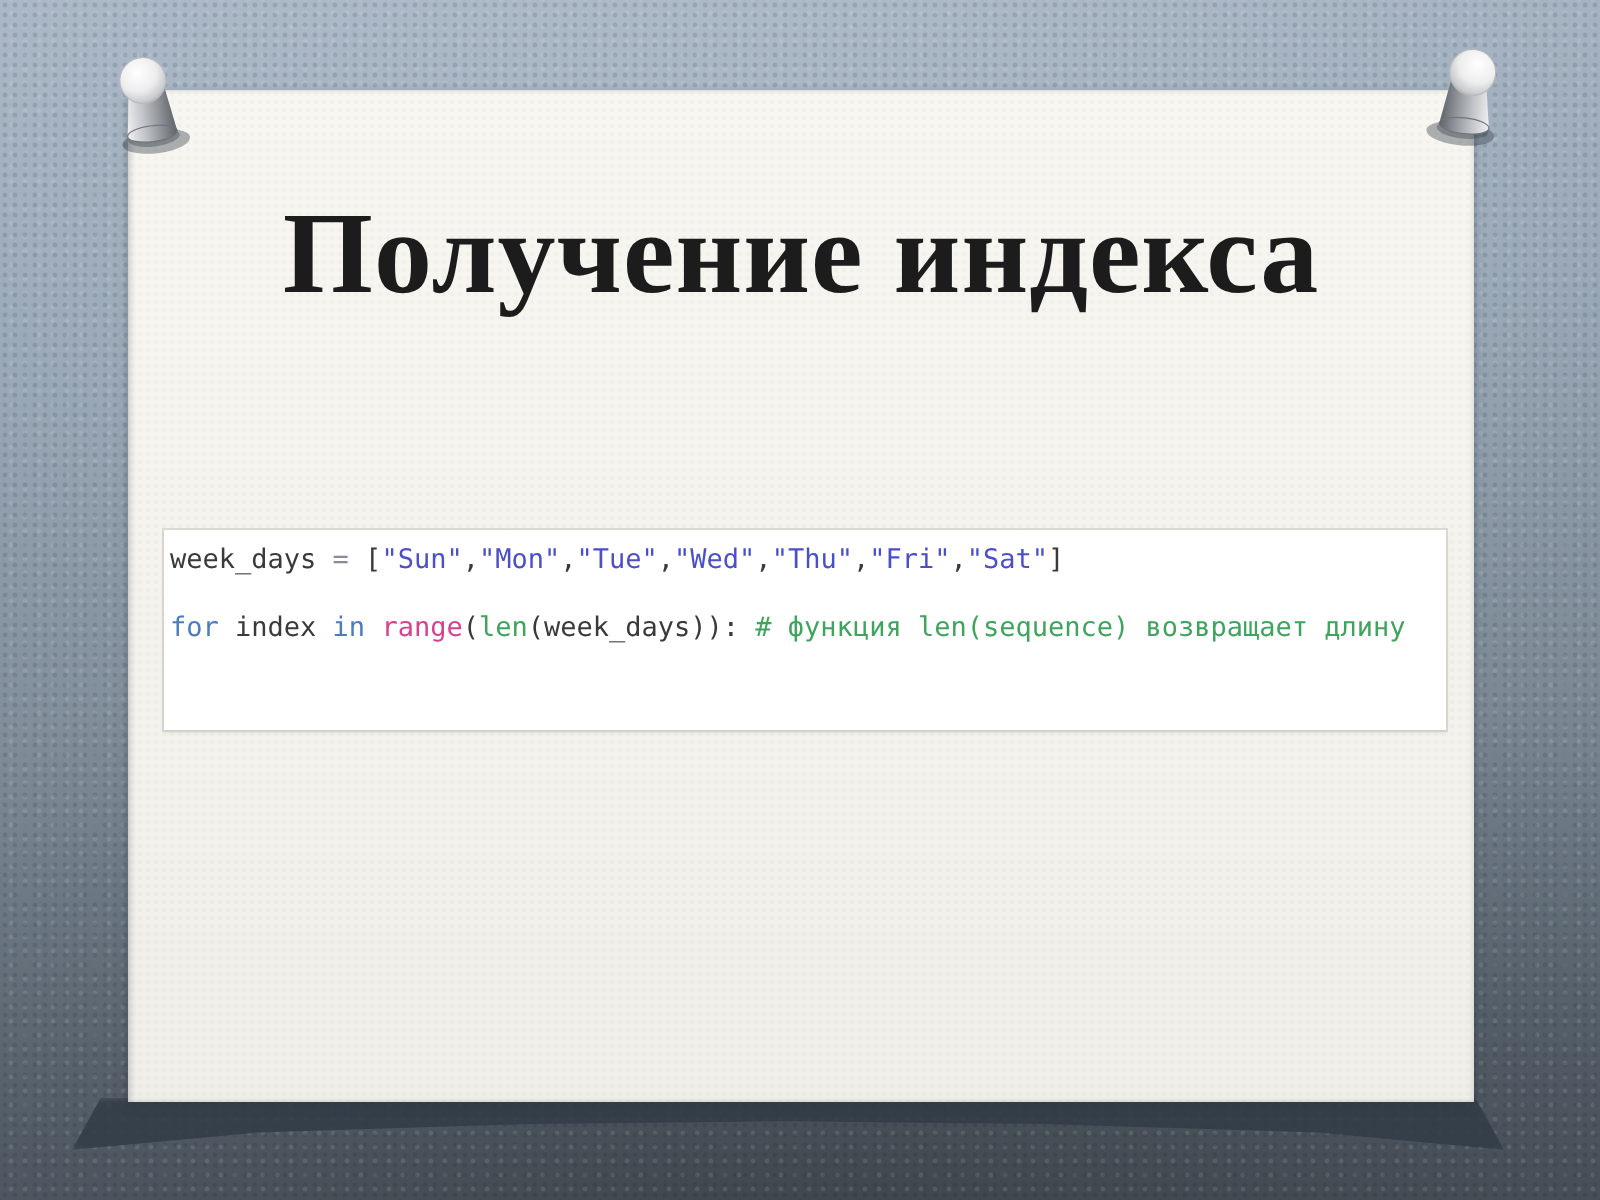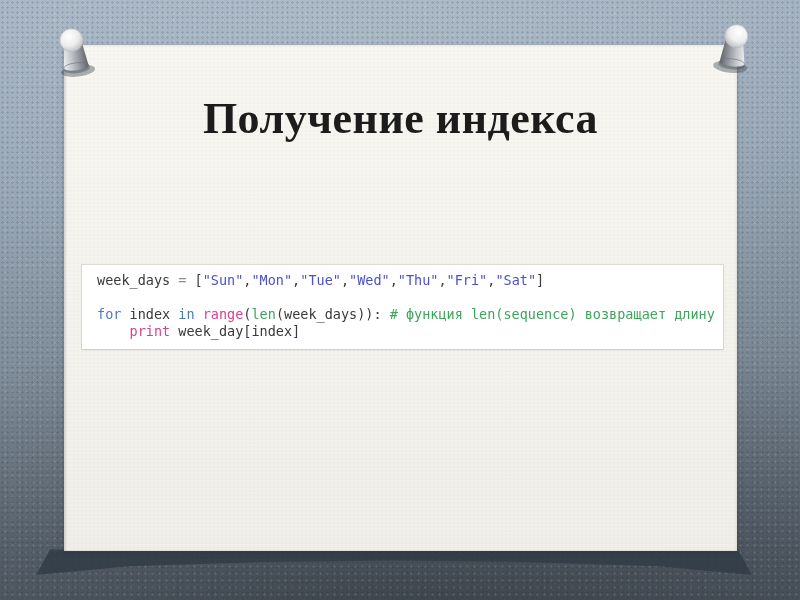--- a/index.html
+++ b/index.html
@@ -35,28 +35,28 @@
     background:
       radial-gradient(rgba(0,0,0,.018) 1px, rgba(0,0,0,0) 1.2px),
       linear-gradient(180deg,#f7f6f1 0%,#f3f2ec 60%,#efeee8 100%);
     background-size:4px 4px,auto;
     box-shadow:inset 2px 0 3px -1px rgba(80,90,105,.30), inset -1px 0 2px rgba(120,128,138,.18), 0 2px 5px rgba(40,48,58,.30);
   }
   .slide-title{
     position:absolute;left:0;top:48px;width:100%;
     text-align:center;margin:0;
     font-family:"Liberation Serif","DejaVu Serif",serif;
-    font-size:44px;font-weight:600;letter-spacing:.5px;color:#1c1c1c;
+    font-size:58px;font-weight:600;letter-spacing:.5px;color:#1c1c1c;
   }
   
   .code-panel{
-    position:absolute;left:18px;top:220px;width:641px;height:84px;
+    position:absolute;left:18px;top:220px;width:641px;height:100px;
     background:#ffffff;overflow:hidden;
     box-shadow:0 0 0 1px rgba(190,188,180,.45), 0 1px 2px rgba(0,0,0,.10);
-    padding:7px 0 0 15px;box-sizing:border-box;
+    padding:7px 0 0 3px;box-sizing:border-box;
   }
   .code-line{
     font-family:"DejaVu Sans Mono","Liberation Mono",monospace;
     font-size:13.5px;line-height:17px;white-space:pre;
   }
   .tok-kw{font-weight:normal;}
   
   .pin{position:absolute;width:48px;height:54px;}
   .pin-left{left:50px;top:26px;transform:rotate(-7deg);}
   .pin-right{left:710px;top:22px;transform:rotate(6deg) scaleX(-1);}
@@ -68,21 +68,20 @@
 <div class="canvas-texture"></div>
 
 <div class="slide-shadow"></div>
 
 <div class="slide">
   <h1 class="slide-title">Получение индекса</h1>
   <div class="code-panel">
       <div class="code-line"><span class="tok-plain" style="color: rgb(58, 58, 58);">week_days </span><span class="tok-op" style="color: rgb(138, 138, 153);">=</span><span class="tok-plain" style="color: rgb(58, 58, 58);"> [</span><span class="tok-str" style="color: rgb(75, 80, 200);">"Sun"</span><span class="tok-plain" style="color: rgb(58, 58, 58);">,</span><span class="tok-str" style="color: rgb(75, 80, 200);">"Mon"</span><span class="tok-plain" style="color: rgb(58, 58, 58);">,</span><span class="tok-str" style="color: rgb(75, 80, 200);">"Tue"</span><span class="tok-plain" style="color: rgb(58, 58, 58);">,</span><span class="tok-str" style="color: rgb(75, 80, 200);">"Wed"</span><span class="tok-plain" style="color: rgb(58, 58, 58);">,</span><span class="tok-str" style="color: rgb(75, 80, 200);">"Thu"</span><span class="tok-plain" style="color: rgb(58, 58, 58);">,</span><span class="tok-str" style="color: rgb(75, 80, 200);">"Fri"</span><span class="tok-plain" style="color: rgb(58, 58, 58);">,</span><span class="tok-str" style="color: rgb(75, 80, 200);">"Sat"</span><span class="tok-plain" style="color: rgb(58, 58, 58);">]</span></div>
       <div class="code-line">&nbsp;</div>
       <div class="code-line"><span class="tok-kw" style="color: rgb(74, 125, 190);">for</span><span class="tok-plain" style="color: rgb(58, 58, 58);"> index </span><span class="tok-kw" style="color: rgb(74, 125, 190);">in</span><span class="tok-plain" style="color: rgb(58, 58, 58);"> </span><span class="tok-fn" style="color: rgb(214, 66, 142);">range</span><span class="tok-plain" style="color: rgb(58, 58, 58);">(</span><span class="tok-builtin" style="color: rgb(63, 164, 92);">len</span><span class="tok-plain" style="color: rgb(58, 58, 58);">(week_days)): </span><span class="tok-comment" style="color: rgb(63, 164, 92);"># функция len(sequence) возвращает длину</span></div>
-      <div class="code-line"><span class="tok-plain" style="color: rgb(58, 58, 58);">    </span><span class="tok-fn" style="color: rgb(214, 66, 142);">print</span><span class="tok-plain" style="color: rgb(58, 58, 58);"> week_day[index]</span></div>
     </div>
 </div>
 
 <div class="pin pin-left">
   <svg width="48" height="54" viewBox="0 0 48 54">
     <defs>
       <radialGradient id="headGrad" cx="40%" cy="32%" r="75%">
         <stop offset="0%" stop-color="#ffffff"></stop>
         <stop offset="55%" stop-color="#ededee"></stop>
         <stop offset="85%" stop-color="#c9cbce"></stop>

